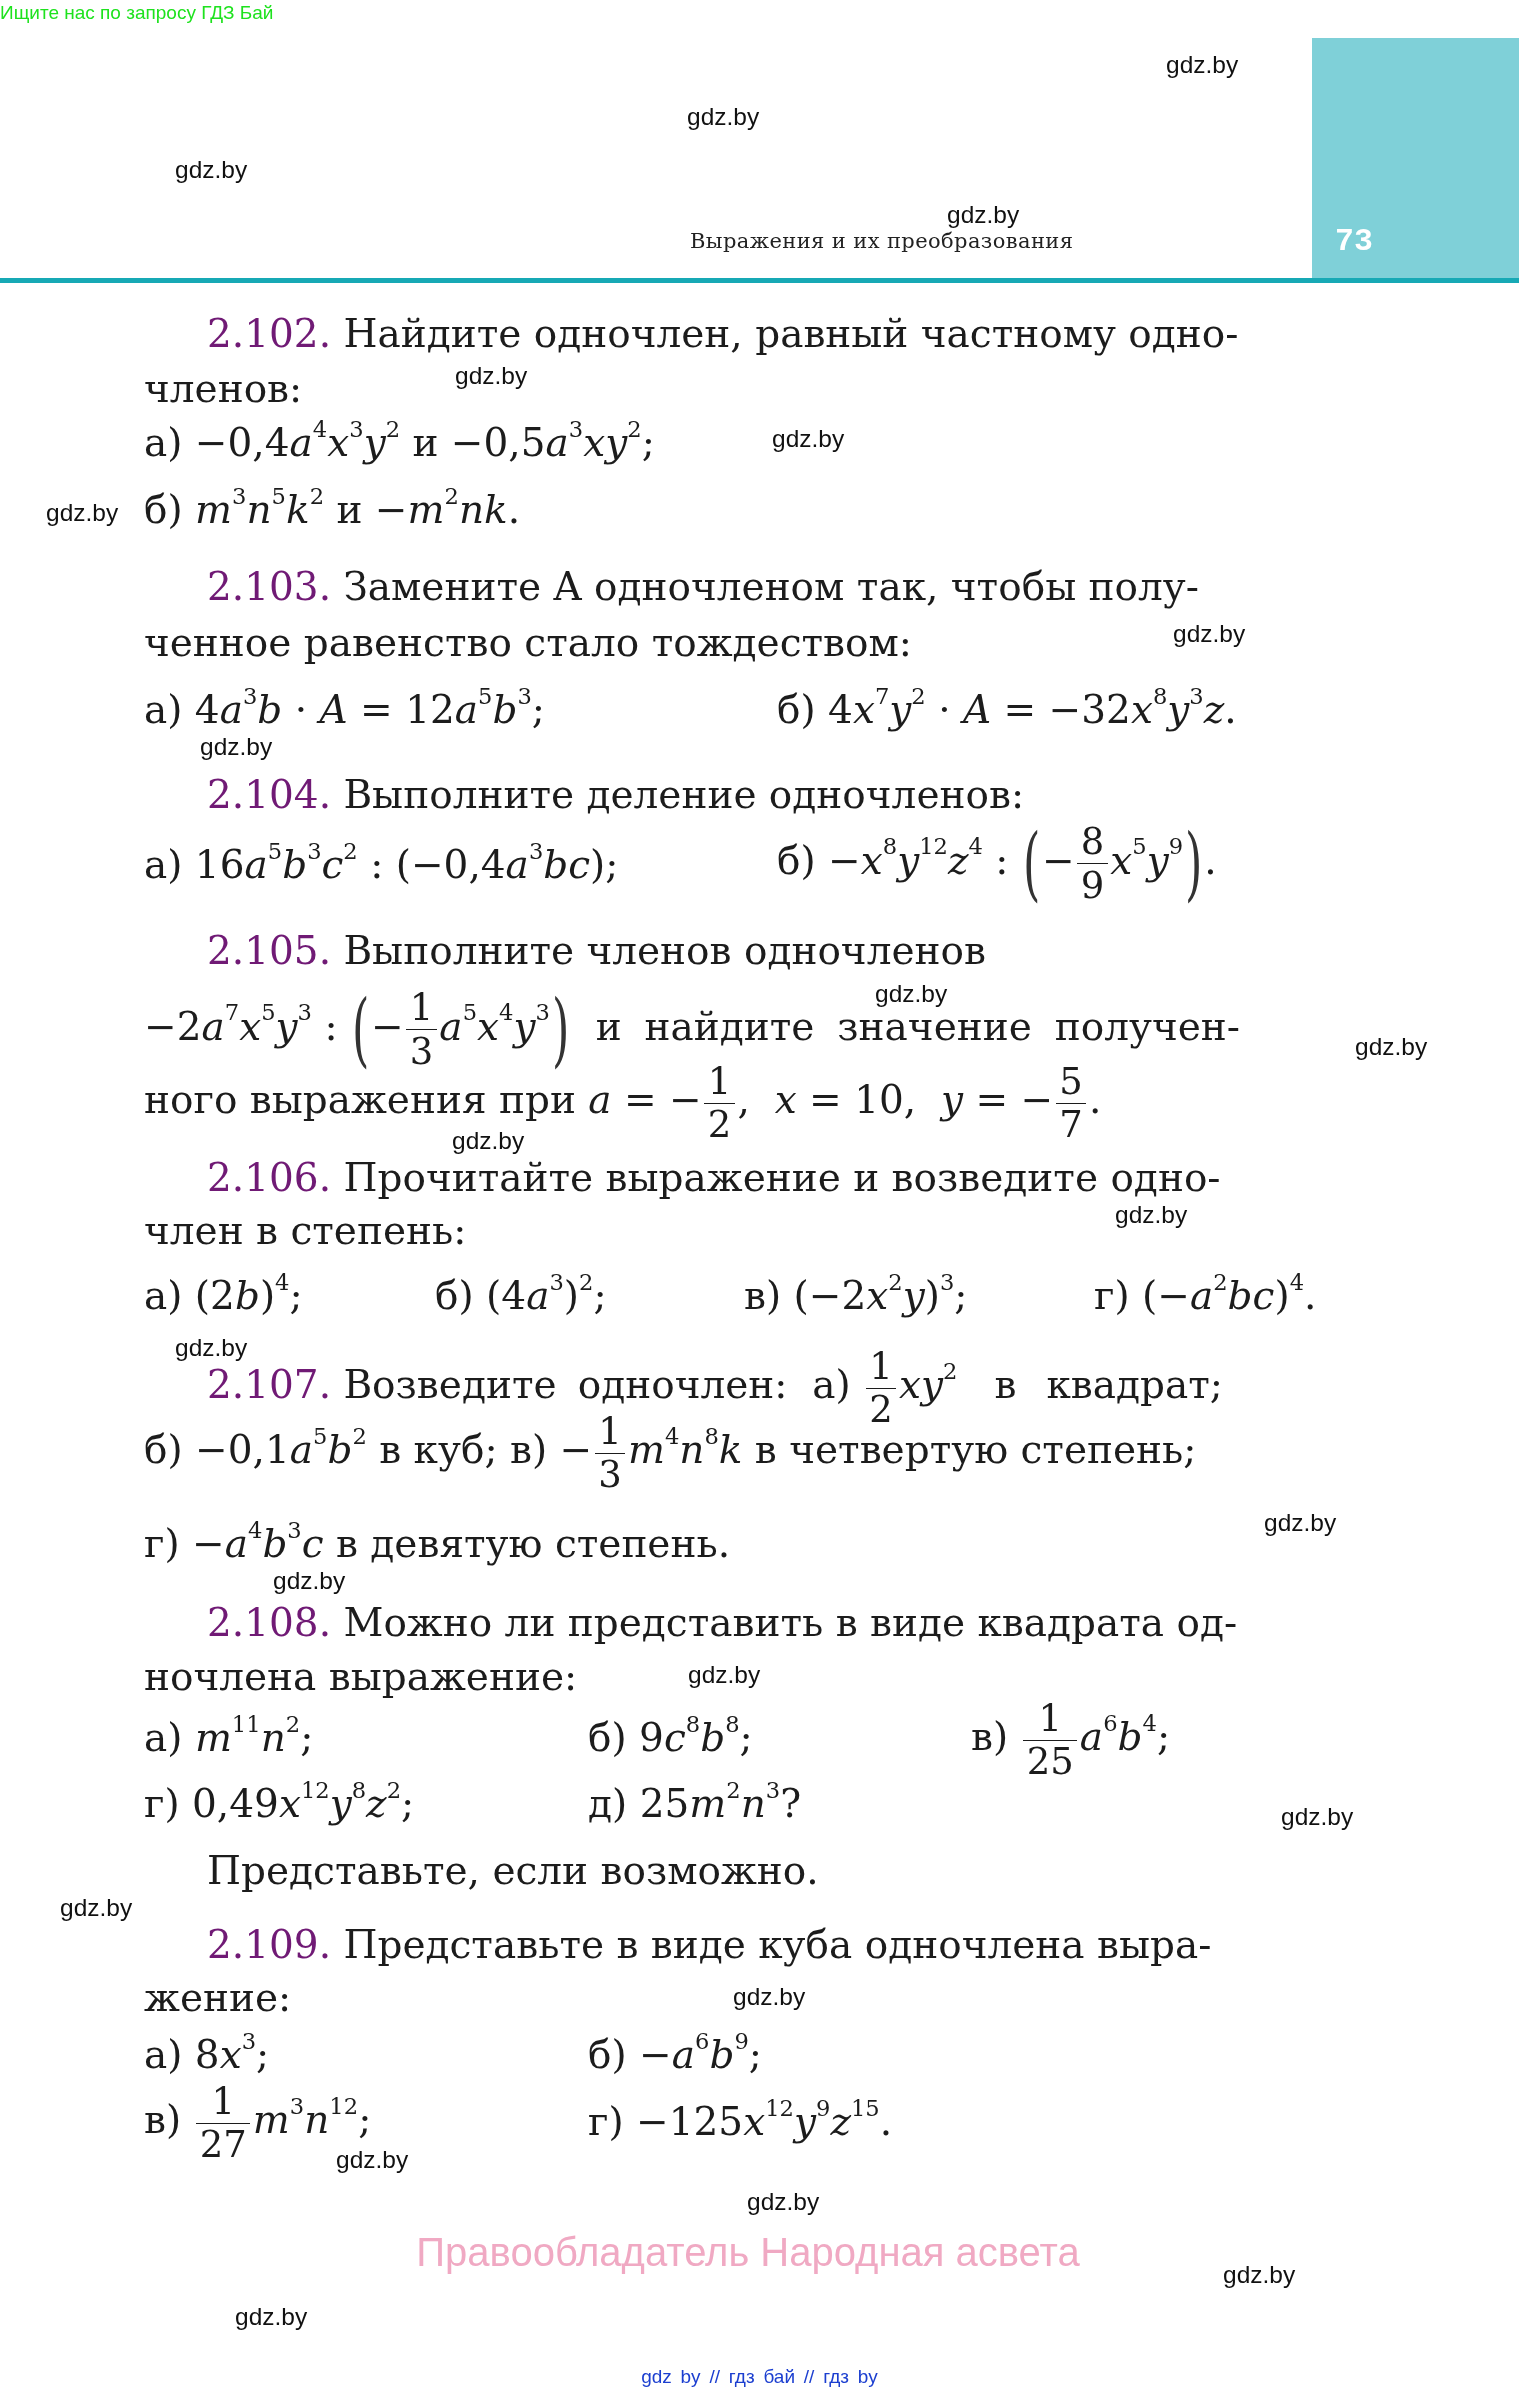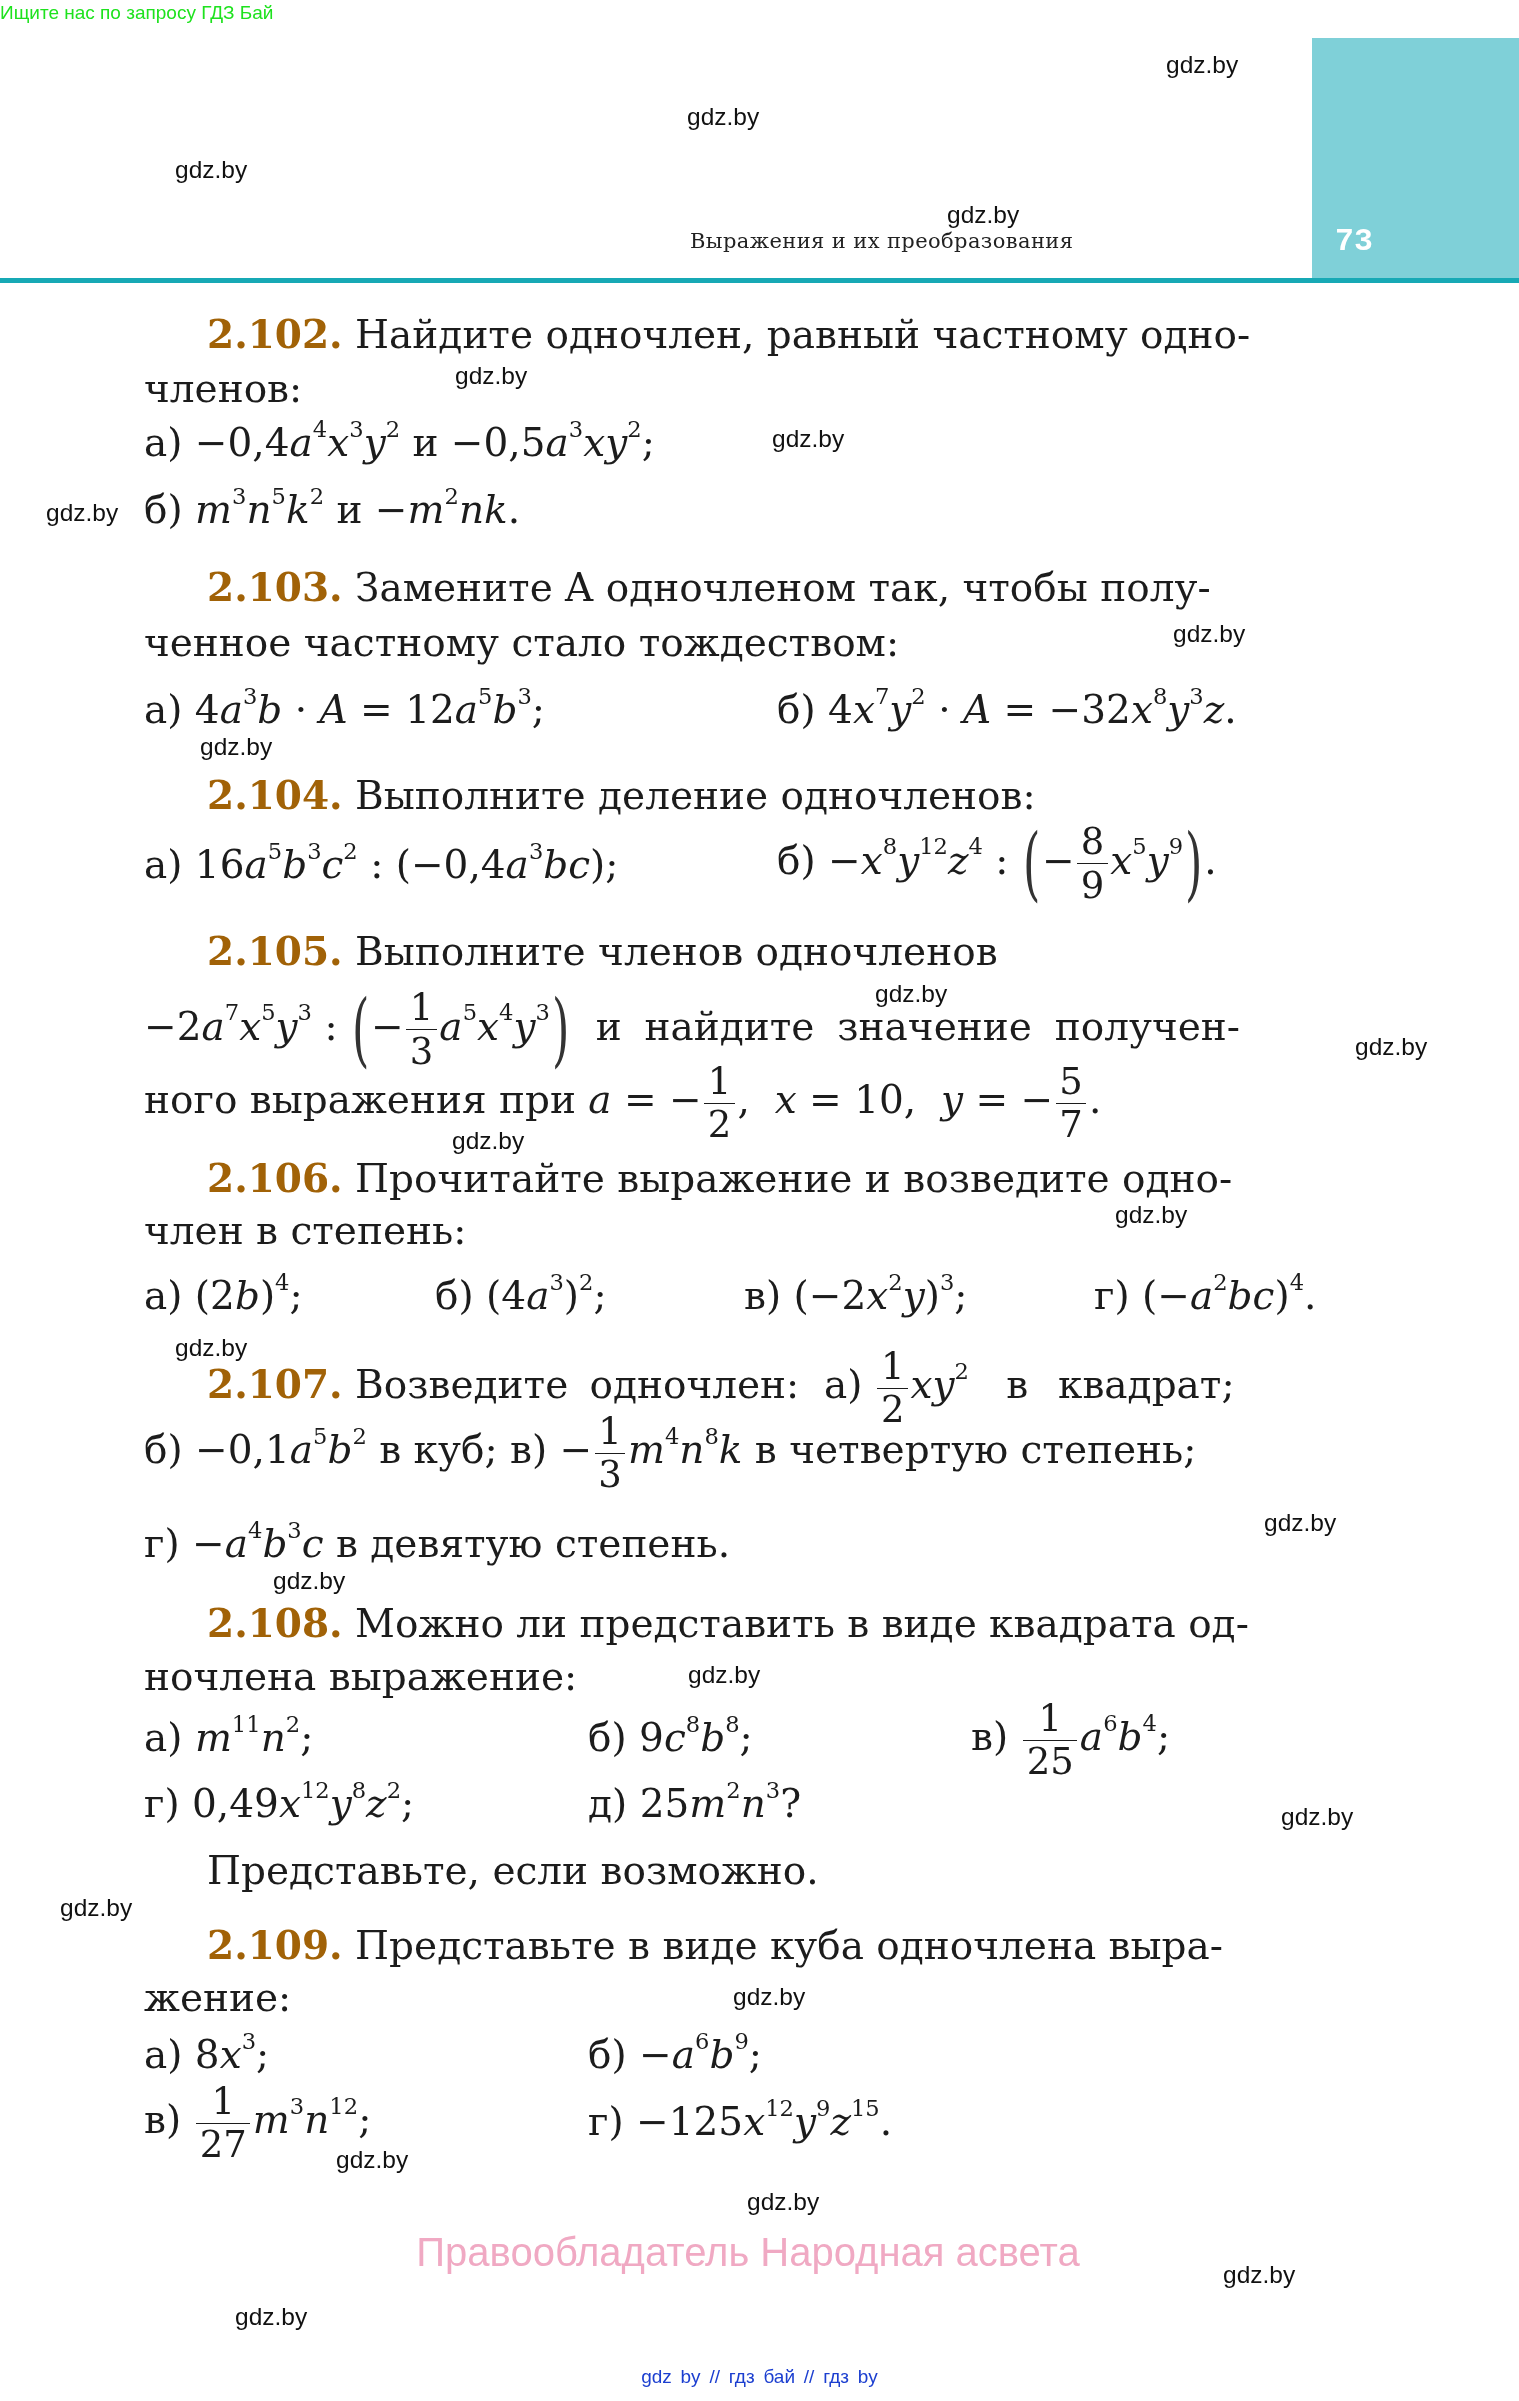--- a/index.html
+++ b/index.html
@@ -11,21 +11,21 @@
   .abs { position:absolute; white-space:nowrap; }
   .top-banner { left:0; width:1519px; top:1.8px; text-align:left; color:#1ee21e;
     font-family:"Liberation Sans", sans-serif; font-size:19px; }
   .tab { left:1312px; top:38px; width:207px; height:242px; background:#7fd0d8; }
   .page-num { left:1335px; top:224px; color:#ffffff; font-family:Liberation Mono, monospace;
     font-weight:bold; font-size:31.5px; }
   .rule { left:0; top:278px; width:1519px; height:5.3px; background:#17a9b5; }
   .running-head { left:690px; top:229px; font-size:21px; color:#222; letter-spacing:0.4px; }
   .wm { font-family:"Liberation Sans", sans-serif; font-size:24.5px; color:#111; }
   .line { font-size:39px; color:#1c1c1c; }
-  .num { color:#a16207; font-weight:bold; }
+  .num { color:#701a75; font-weight:normal; }
   i.v { font-style:italic; }
   sup { font-size:0.58em; vertical-align:0.85em; line-height:0; }
   .frac { display:inline-block; vertical-align:middle; text-align:center; margin:0 2.6px; line-height:1; font-size:37px; }
   .frac > span { display:block; padding:0 3.5px; }
   .frac > span.n { border-bottom:1.8px solid #1c1c1c; padding-bottom:2.6px; }
   .frac > span.d { padding-top:2.6px; }
   .big-paren { display:inline-block; font-size:81px; font-weight:100; transform:scaleX(0.55); vertical-align:middle; line-height:1; margin:0 -5.3px; color:#333; }
   .copyright { left:0; width:1496px; top:2230px; text-align:center; color:#f0a9c3;
     font-family:"Liberation Sans", sans-serif; font-size:40px; }
   .footer { left:0; width:1519px; top:2366px; text-align:center; color:#1c3fd0;
@@ -80,21 +80,21 @@
   <span>б)</span>
   <i class="v">m</i><sup>3</sup><i class="v">n</i><sup>5</sup><i class="v">k</i><sup>2</sup>
   <span>и</span>
   −<i class="v">m</i><sup>2</sup><i class="v">nk</i>.
 </div>
 
 <div class="abs line" style="left:207px;top:564px">
   <span class="num">2.103.</span>
   <span>Замените A одночленом так, чтобы полу-</span>
 </div>
-<div class="abs line" style="left:144px;top:620px">ченное частному стало тождеством:</div>
+<div class="abs line" style="left:144px;top:620px">ченное равенство стало тождеством:</div>
 <div class="abs line" style="left:144px;top:687px">
   <span>а)</span>
   4<i class="v">a</i><sup>3</sup><i class="v">b</i> · <i class="v">A</i> = 12<i class="v">a</i><sup>5</sup><i class="v">b</i><sup>3</sup>;
 </div>
 <div class="abs line" style="left:777px;top:687px">
   <span>б)</span>
   4<i class="v">x</i><sup>7</sup><i class="v">y</i><sup>2</sup> · <i class="v">A</i> = −32<i class="v">x</i><sup>8</sup><i class="v">y</i><sup>3</sup><i class="v">z</i>.
 </div>
 
 <div class="abs line" style="left:207px;top:772px">

